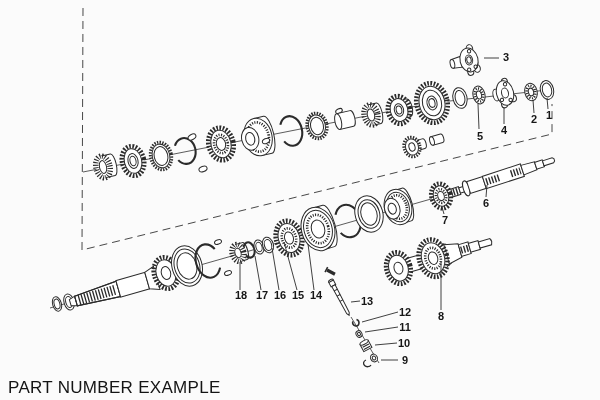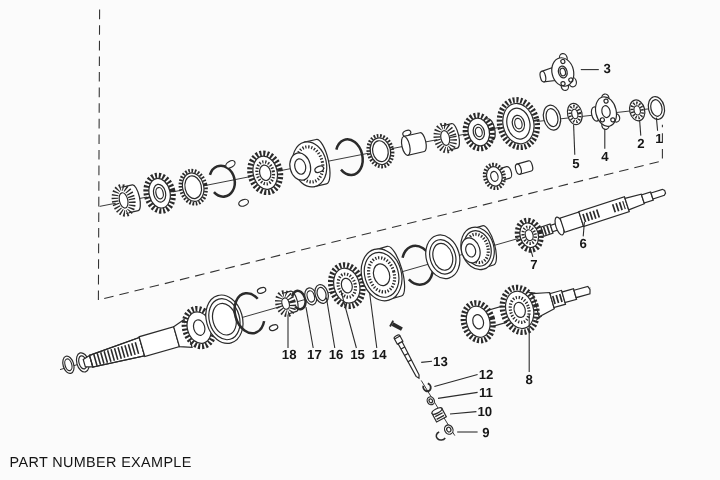--- a/index.html
+++ b/index.html
@@ -1,19 +1,19 @@
 <!DOCTYPE html>
 <html><head>
 <meta charset="utf-8">
 <style>
   html,body{margin:0;padding:0;background:#ffffff;}
   .stage{position:relative;width:600px;height:400px;background:#fbfbfb;overflow:hidden;
          font-family:"Liberation Sans",sans-serif;}
   .stage svg{position:absolute;left:0;top:0;}
-  .caption{position:absolute;left:8px;top:378px;font-size:12px;font-weight:400;
+  .caption{position:absolute;left:8px;top:378px;font-size:17px;font-weight:400;
            color:#141414;letter-spacing:.3px;white-space:nowrap;}
   
   .s  {fill:none;stroke:#2b2b2b;stroke-width:1;}
   .f  {fill:#ffffff;stroke:#2b2b2b;stroke-width:1;}
   .t  {fill:#ffffff;stroke:#2b2b2b;stroke-width:4.6;stroke-dasharray:1.7 1.5;} 
   .t2 {fill:#ffffff;stroke:#2b2b2b;stroke-width:3;stroke-dasharray:1.4 1.3;}  
   .r  {fill:#ffffff;stroke:#2b2b2b;stroke-width:5.5;stroke-dasharray:1.1 1.5;}
   .d  {fill:none;stroke:#2b2b2b;stroke-width:2.6;stroke-dasharray:1.1 1.4;}   
   .sp {fill:none;stroke:#2b2b2b;stroke-width:7;stroke-dasharray:1.4 1.6;}     
   .spw{fill:none;stroke:#2b2b2b;stroke-width:10;stroke-dasharray:1.3 1.7;}

